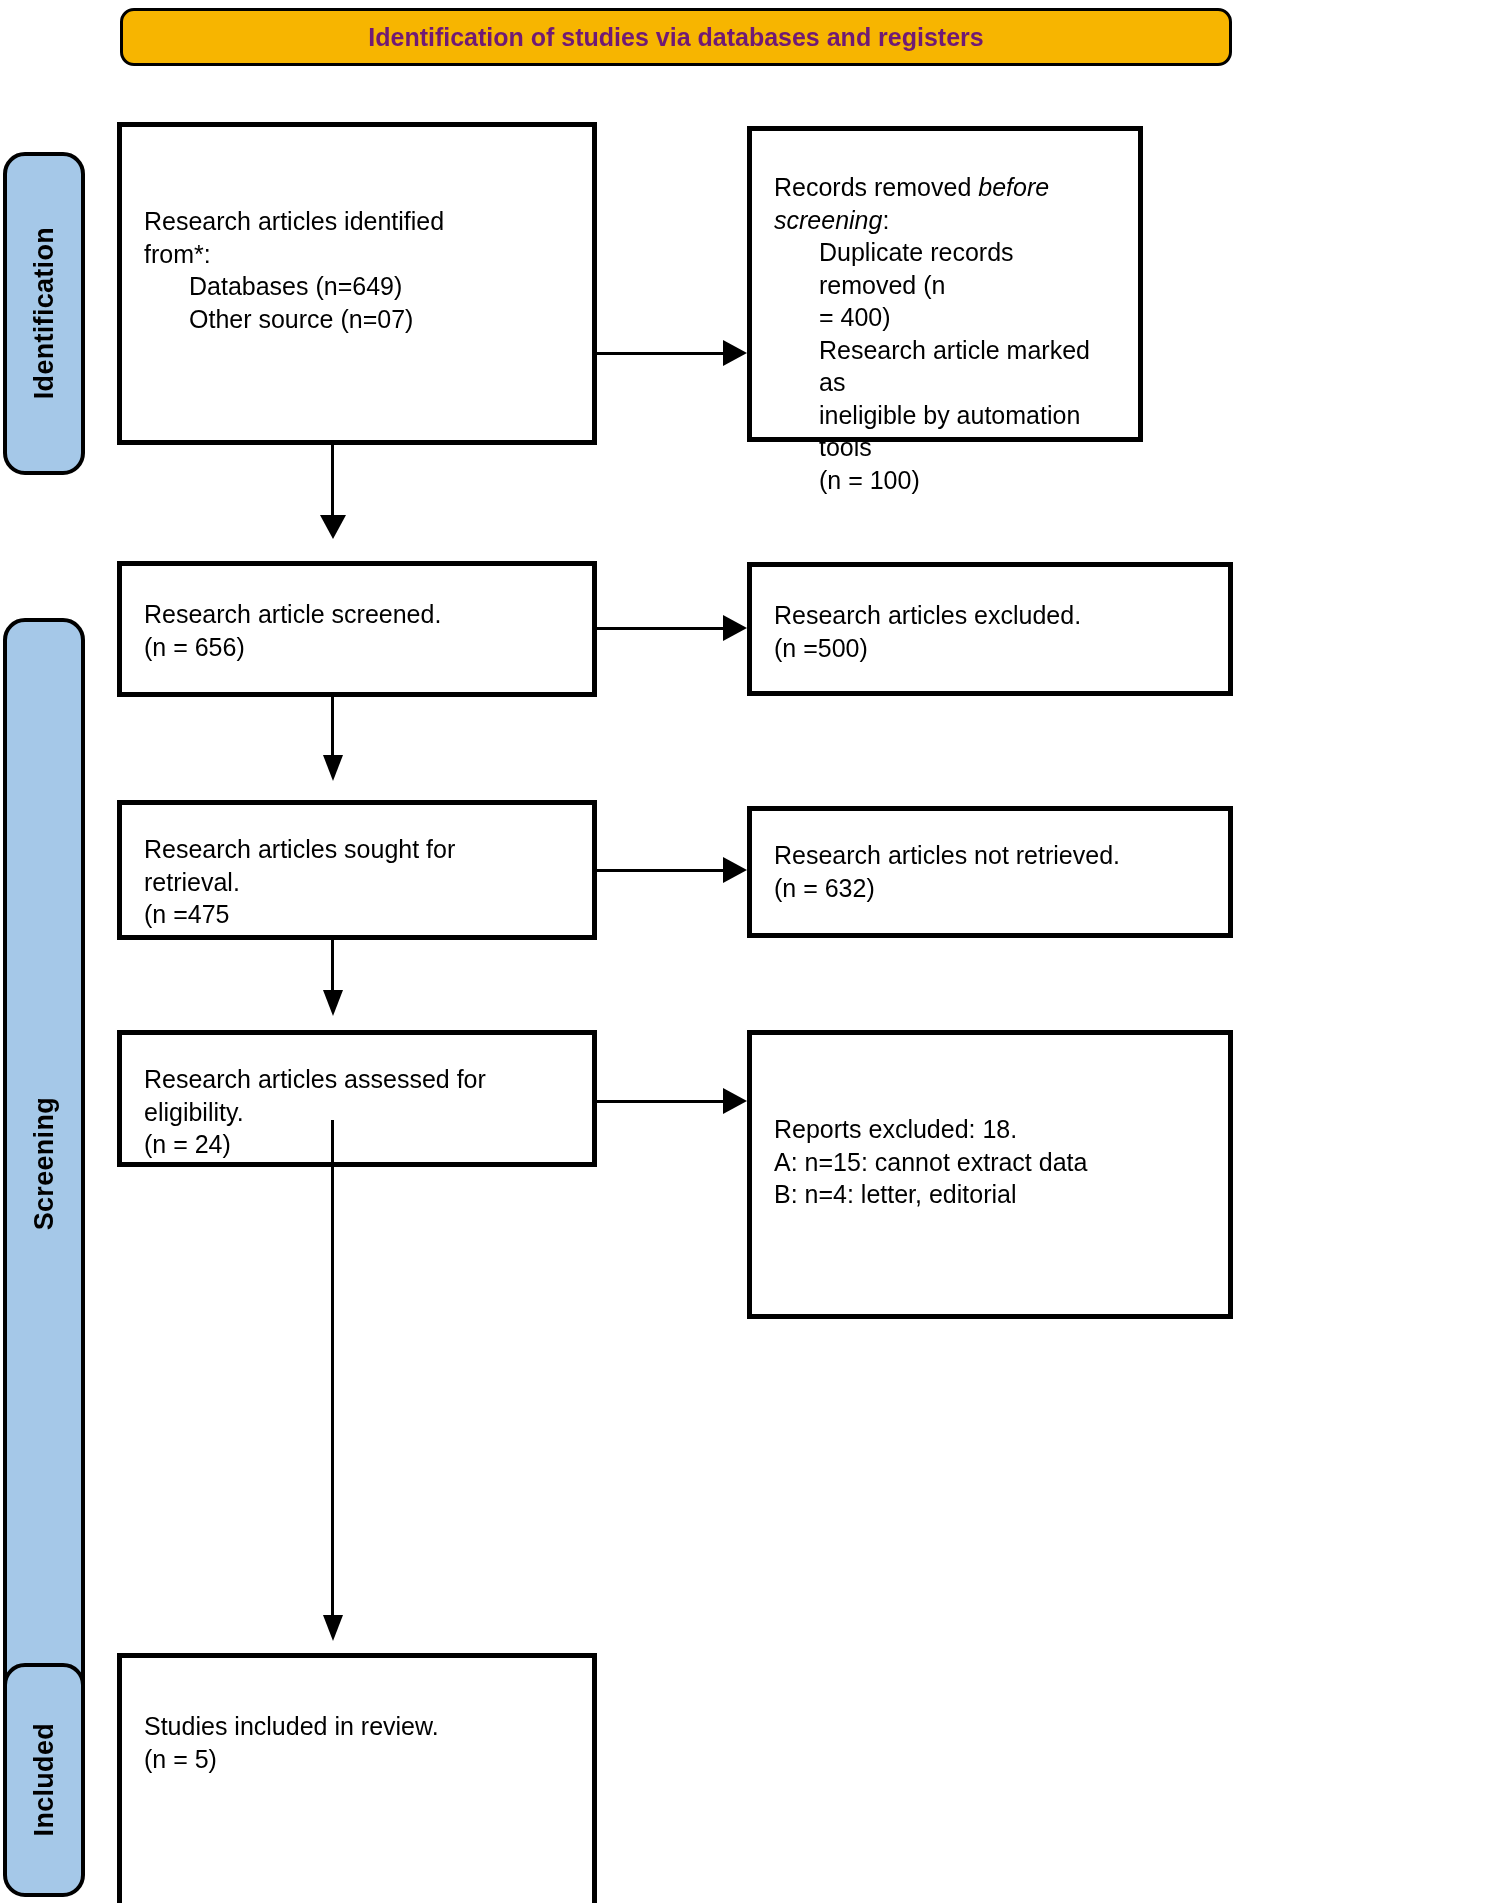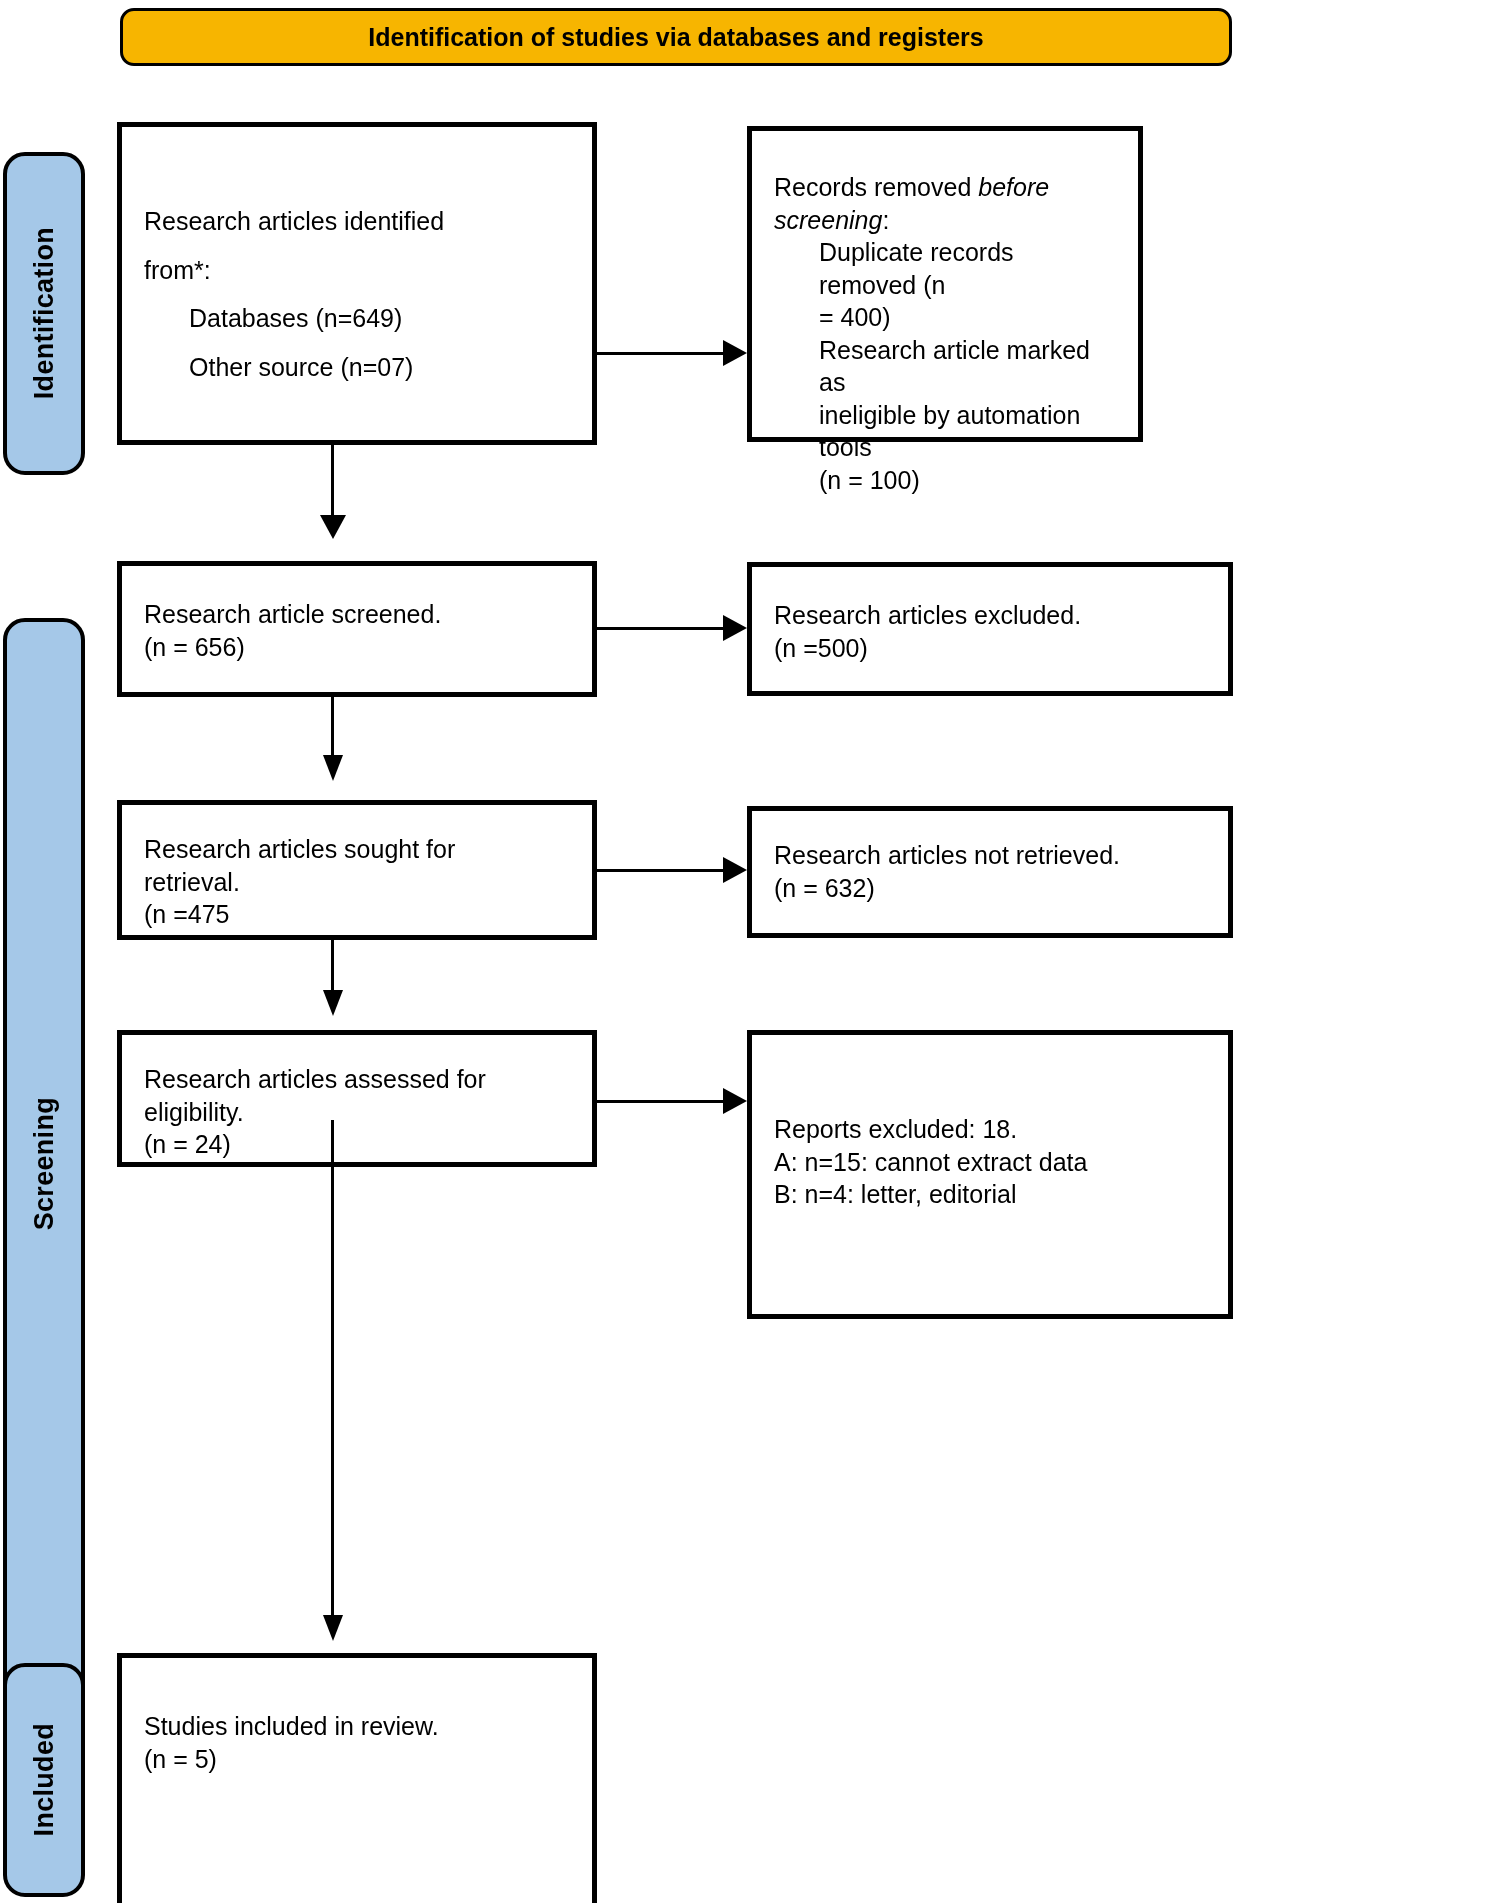--- a/index.html
+++ b/index.html
@@ -27,21 +27,21 @@
     border-radius:14px;
     box-sizing:border-box;
     display:flex;
     align-items:center;
     justify-content:center;
   }
   .banner-text{
     font-size:25px;
     font-weight:bold;
     letter-spacing:0px;
-    color:#000000;
+    color:#701a75;
     white-space:nowrap;
   }
 
   
   .stage{
     position:absolute;
     left:3px;
     width:82px;
     background:#A5C8E8;
     border:4px solid #000;
@@ -78,21 +78,21 @@
   .box p{
     margin:0;
     font-size:25px;
     line-height:1.30;
     color:#000;
   }
   .indent{ padding-left:45px; }
   .ital{ font-style:italic; }
 
   
-  #box-identified   { left:117px; top:122px;  width:480px; height:323px;gap:16px; }
+  #box-identified   { left:117px; top:122px;  width:480px; height:323px; }
   #box-removed      { left:747px; top:126px;  width:396px; height:316px; }
   
   #box-screened     { left:117px; top:561px;  width:480px; height:136px; }
   #box-excluded     { left:747px; top:562px;  width:486px; height:134px; }
   
   #box-sought       { left:117px; top:800px;  width:480px; height:140px; }
   #box-notretrieved { left:747px; top:806px;  width:486px; height:132px; }
   
   #box-assessed     { left:117px; top:1030px; width:480px; height:137px; }
   #box-reports      { left:747px; top:1030px; width:486px; height:289px; }

